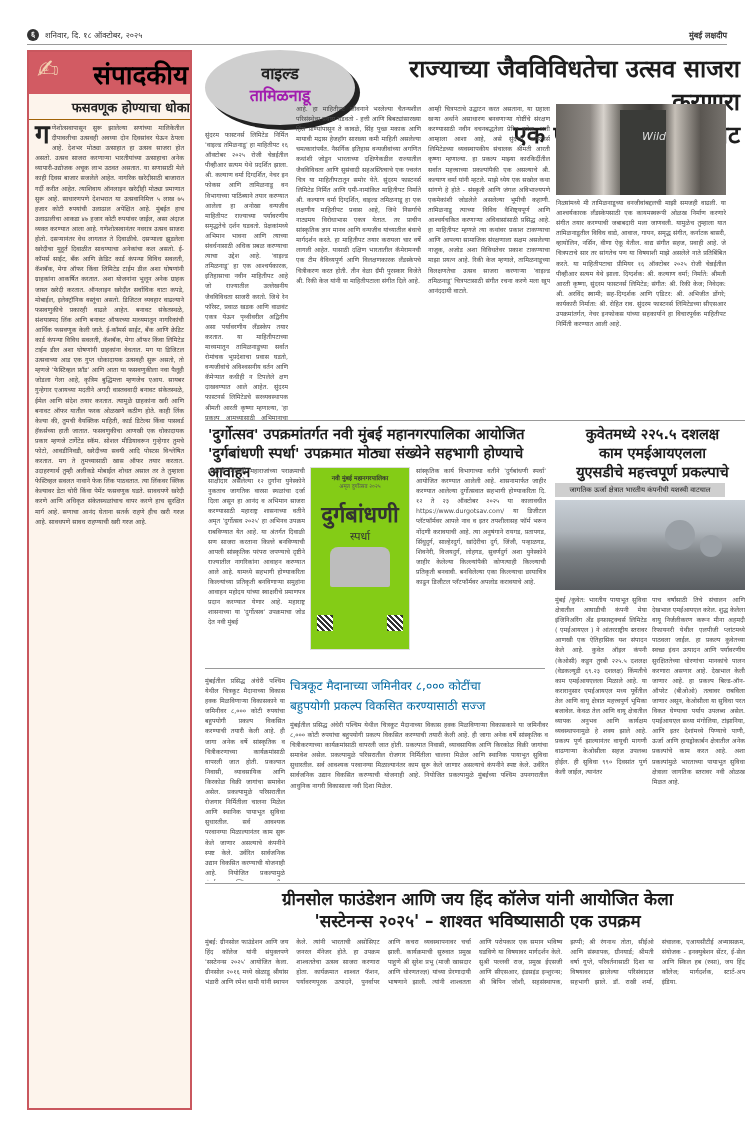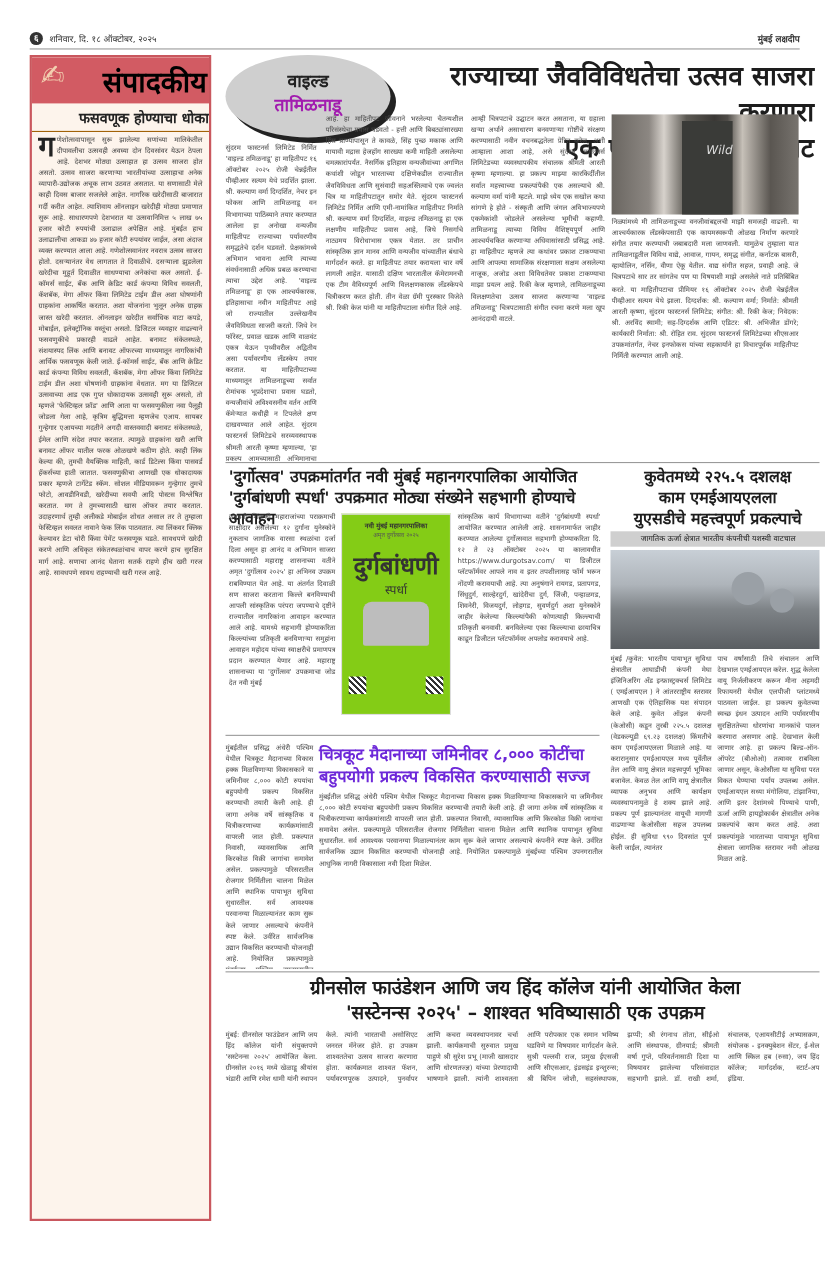--- a/index.html
+++ b/index.html
@@ -37,26 +37,26 @@
   .a2-poster { position: absolute; left: 310px; top: 467px; width: 100px; height: 183px; background: #84cc16; border: 1px solid #ddd; text-align: center; }
   .a2-poster .ph { font-size: 6px; font-weight: bold; color: #333; margin-top: 6px; }
   .a2-poster .ph2 { font-size: 5.5px; color: #555; }
   .a2-poster .big { font-size: 22px; font-weight: bold; color: #333; margin-top: 8px; }
   .a2-poster .sp { font-size: 11px; color: #333; }
   .a2-poster .kids { width: 60px; height: 40px; margin: 4px auto; background: #bdbdbd; border-radius: 8px 8px 2px 2px; }
   .a2-poster .qr { position: absolute; bottom: 18px; width: 16px; height: 16px; background: repeating-linear-gradient(45deg,#333 0 2px,#fff 2px 4px); }
 
   
   .a3-head { position: absolute; left: 560px; top: 425px; width: 185px; font-size: 14.5px; font-weight: bold; line-height: 19px; text-align: center; color: #1d1d1d; }
-  .a3-sub { position: absolute; left: 555px; top: 483px; width: 196px; height: 14px; background: #cfcfcf; font-size: 7px; text-align: center; line-height: 14px; color: #222; }
+  .a3-sub { position: absolute; left: 555px; top: 483px; width: 170px; height: 14px; background: #cfcfcf; font-size: 7px; text-align: center; line-height: 14px; color: #222; }
   .a3-photo { position: absolute; left: 555px; top: 500px; width: 190px; height: 90px; background: linear-gradient(180deg,#c8cfd6 0%,#aeb4ba 35%,#7e8387 60%,#5a5e62 100%); overflow: hidden; }
   .a3-photo .tank { position: absolute; width: 30px; height: 30px; border-radius: 50%; background: #9aa0a6; }
 
   
-  .a4-head { position: absolute; left: 290px; top: 676px; width: 260px; font-size: 15px; font-weight: bold; line-height: 20px; color: #6d28d9; }
+  .a4-head { position: absolute; left: 290px; top: 676px; width: 260px; font-size: 12px; font-weight: normal; line-height: 20px; color: #0369a1; }
 
   
   .a5-head { position: absolute; left: 210px; top: 888px; width: 535px; text-align: center; font-size: 17px; font-weight: bold; line-height: 22px; color: #1d1d1d; }
 </style>
 </head>
 <body>
 
 <div class="page">
 
   <div class="masthead">

